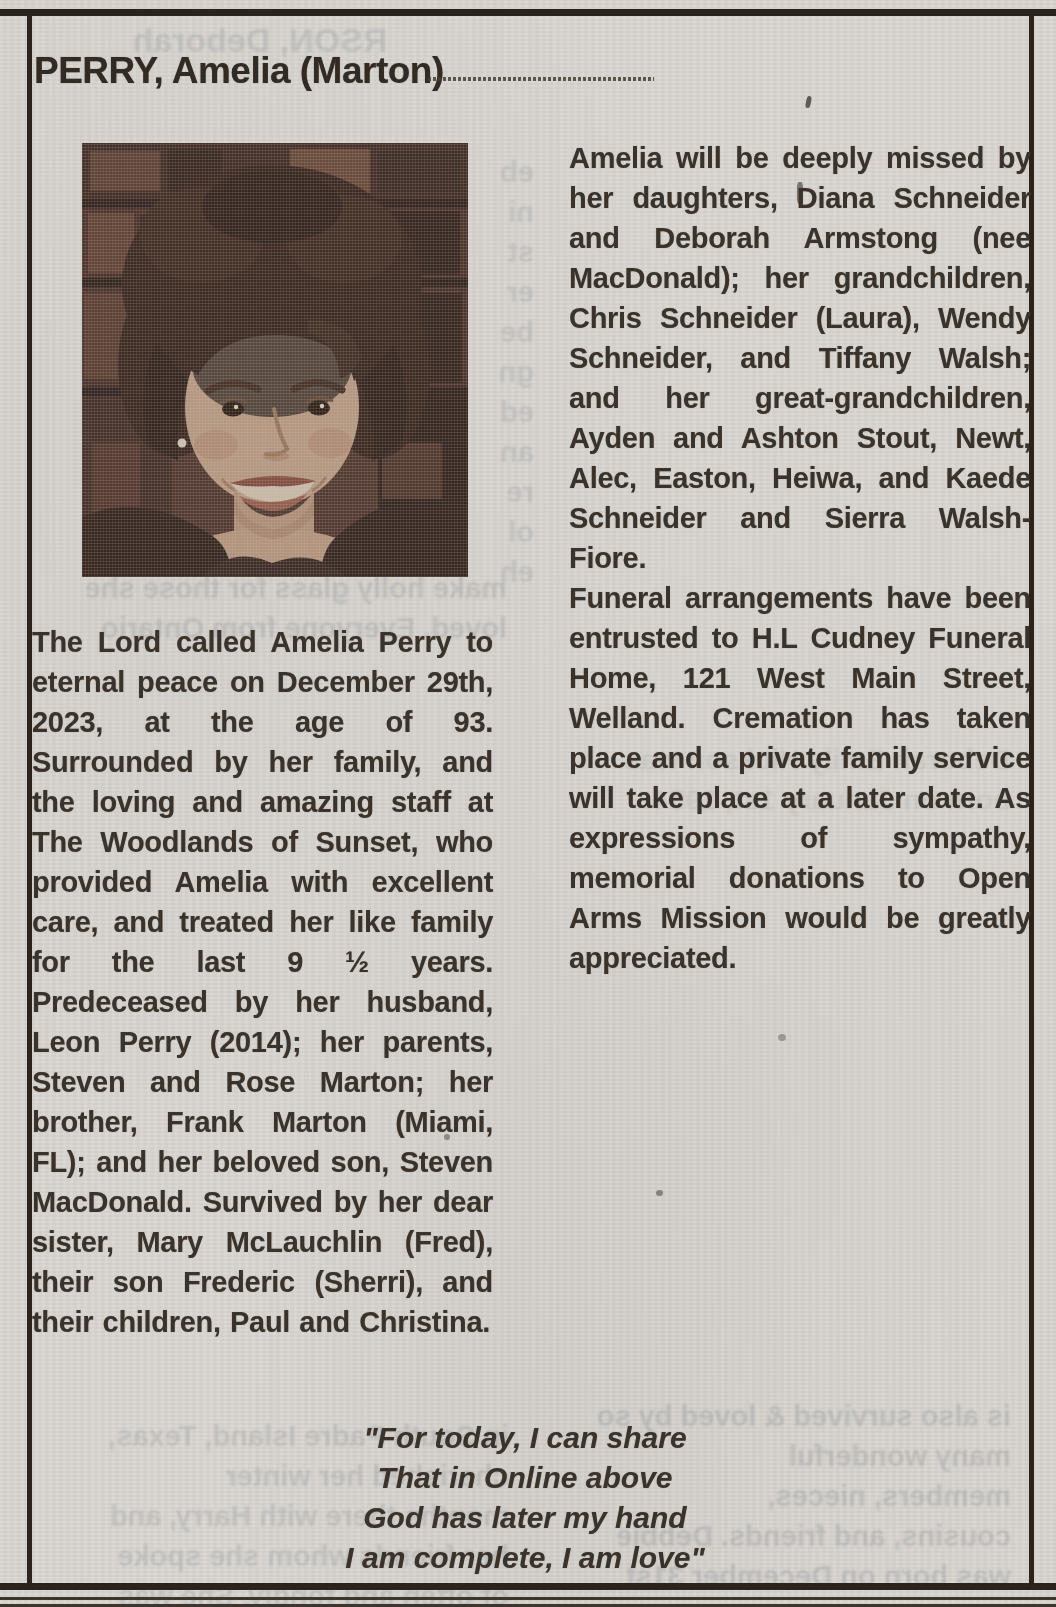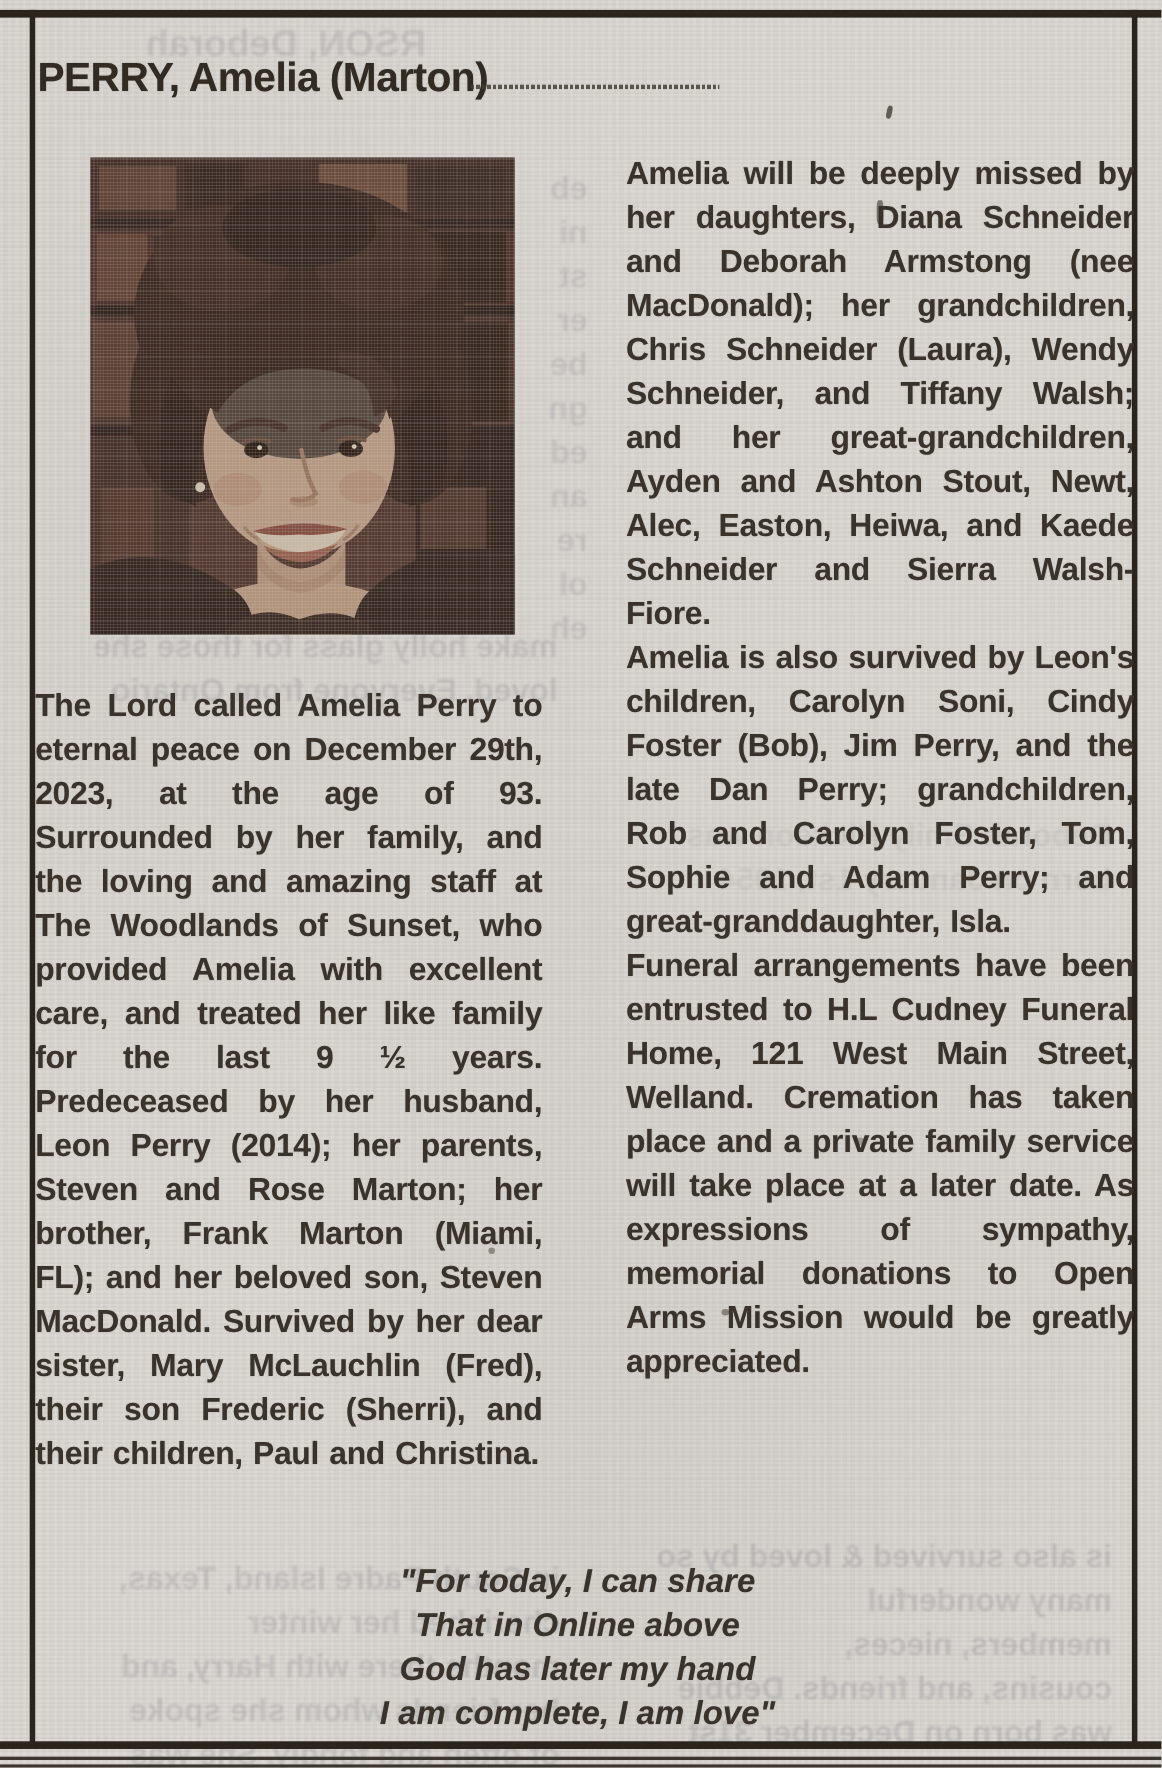--- a/index.html
+++ b/index.html
@@ -226,21 +226,20 @@
   </svg>
   <div class="halftone"></div>
 </div>
 
 <div class="copy col-left">
   <p>The Lord called Amelia Perry to eternal peace on December 29th, 2023, at the age of 93. Surrounded by her family, and the loving and amazing staff at The Woodlands of Sunset, who provided Amelia with excellent care, and treated her like family for the last 9 ½ years. Predeceased by her husband, Leon Perry (2014); her parents, Steven and Rose Marton; her brother, Frank Marton (Miami, FL); and her beloved son, Steven MacDonald. Survived by her dear sister, Mary McLauchlin (Fred), their son Frederic (Sherri), and their children, Paul and Christina.</p>
 </div>
 
 <div class="copy col-right">
   <p>Amelia will be deeply missed by her daughters, Diana Schneider and Deborah Armstong (nee MacDonald); her grandchildren, Chris Schneider (Laura), Wendy Schneider, and Tiffany Walsh; and her great-grandchildren, Ayden and Ashton Stout, Newt, Alec, Easton, Heiwa, and Kaede Schneider and Sierra Walsh-Fiore.</p>
-  <p>Amelia is also survived by Leon's children, Carolyn Soni, Cindy Foster (Bob), Jim Perry, and the late Dan Perry; grandchildren, Rob and Carolyn Foster, Tom, Sophie and Adam Perry; and great-granddaughter, Isla.</p>
   <p>Funeral arrangements have been entrusted to H.L Cudney Funeral Home, 121 West Main Street, Welland. Cremation has taken place and a private family service will take place at a later date. As expressions of sympathy, memorial donations to Open Arms Mission would be greatly appreciated.</p>
 </div>
 
 <div class="poem">
   <div>"For today, I can share</div>
   <div>That in Online above</div>
   <div>God has later my hand</div>
   <div>I am complete, I am love"</div>
 </div>
 

